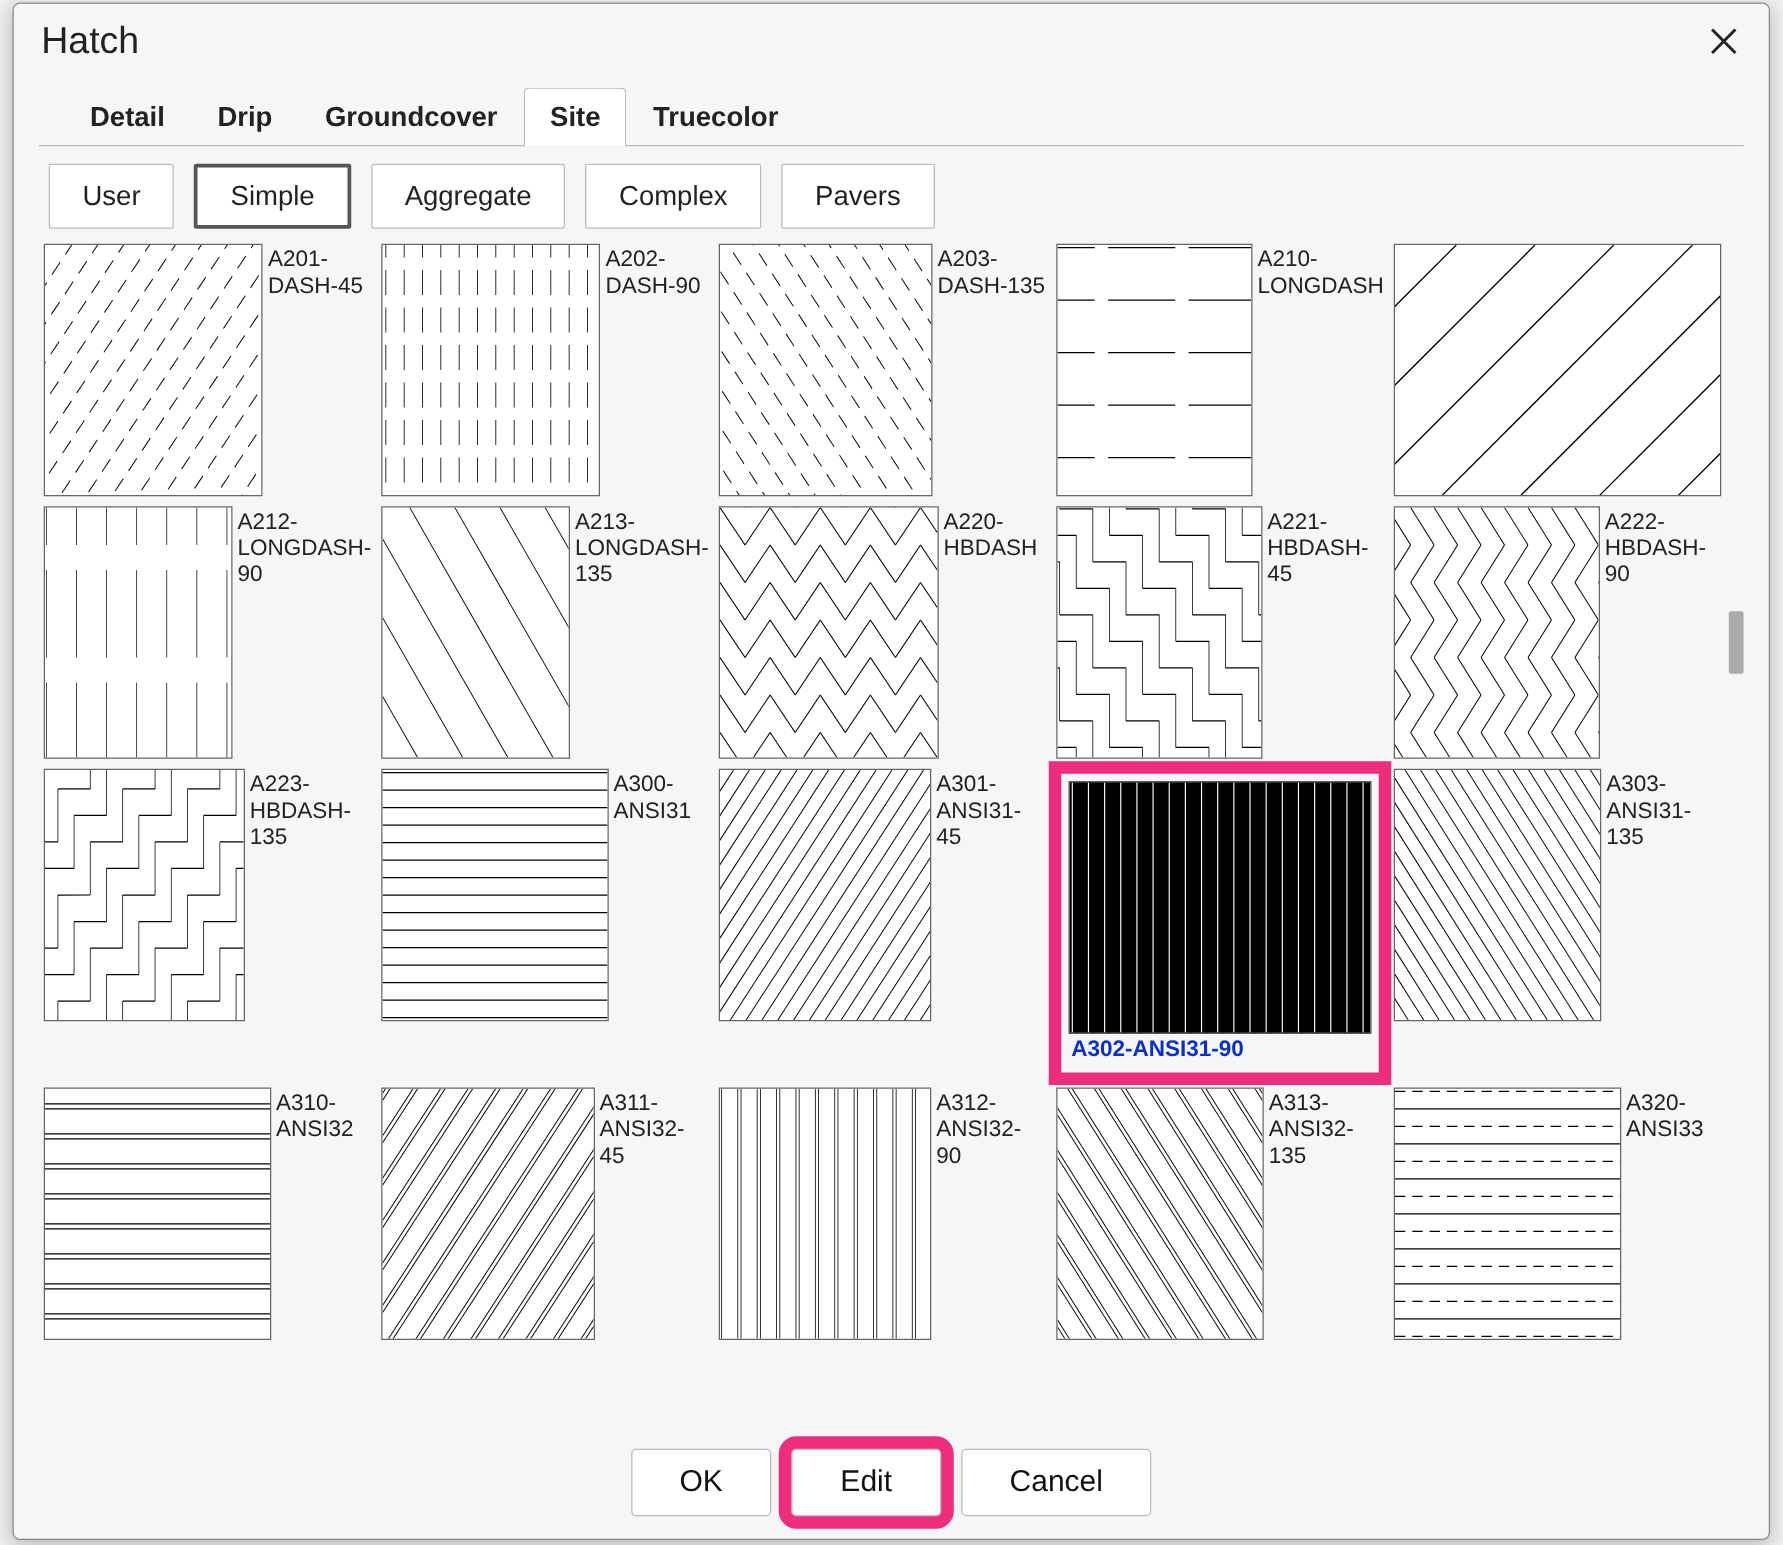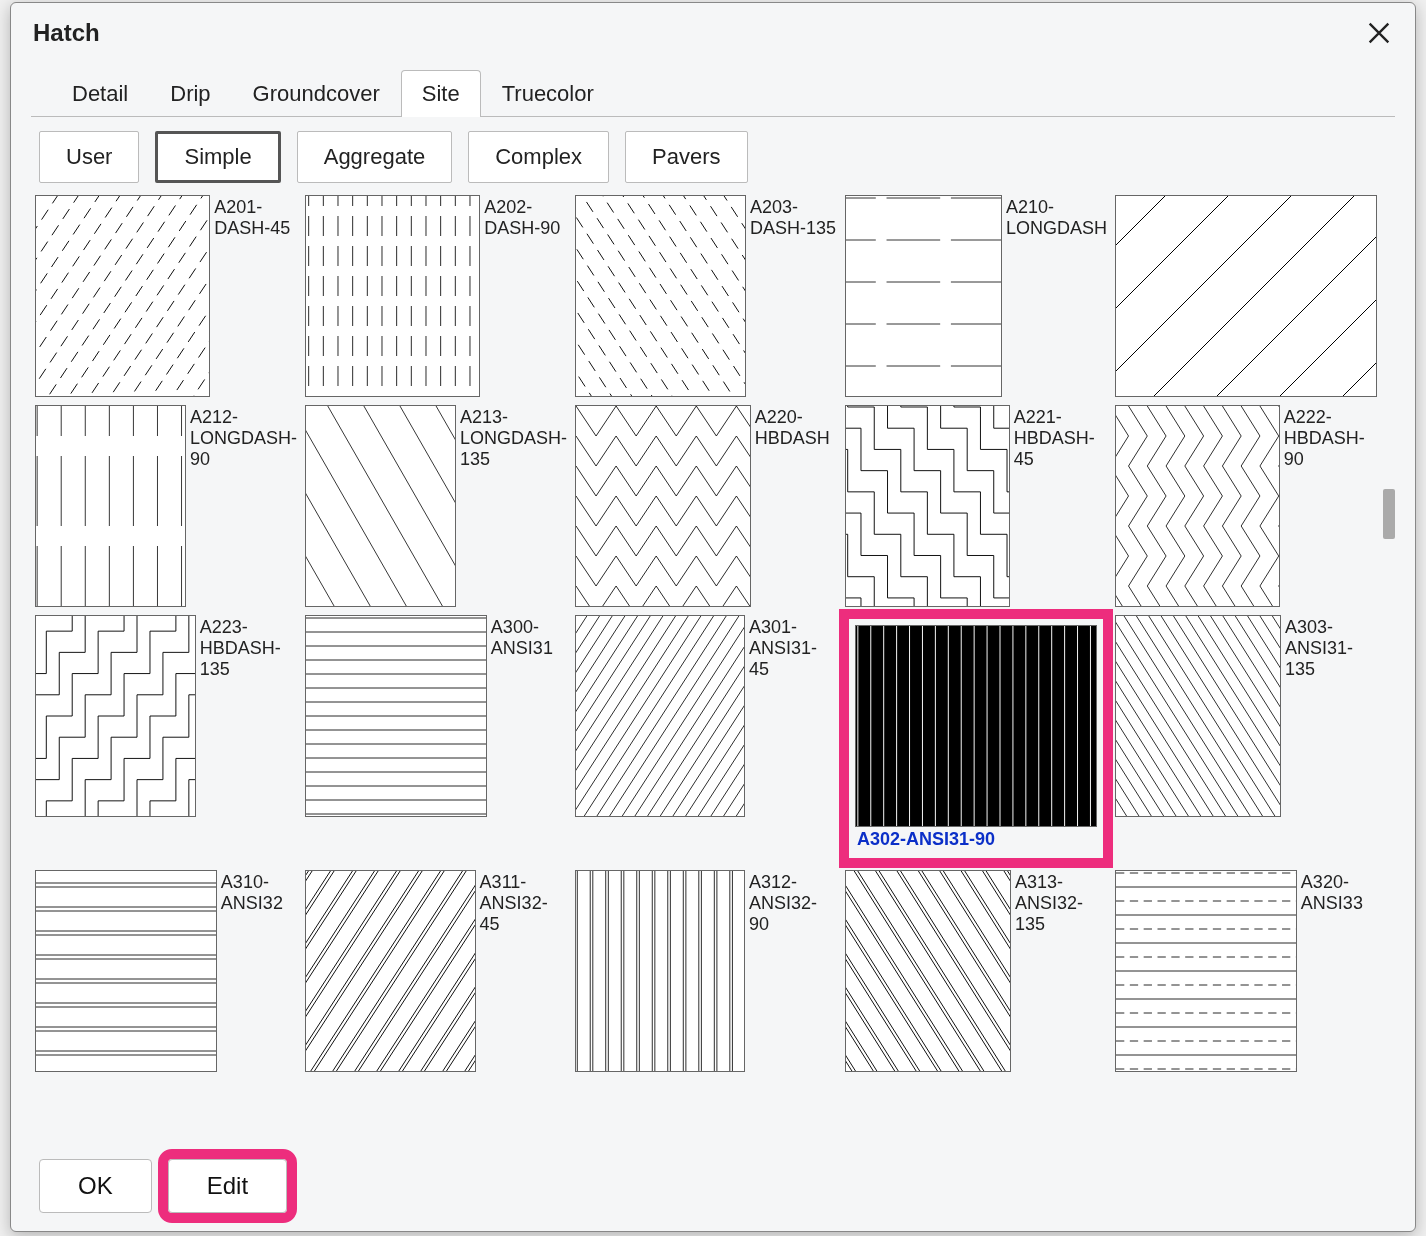--- a/index.html
+++ b/index.html
@@ -19,28 +19,29 @@
     background: #f5f6f7;
     border: 1px solid #888;
     border-radius: 6px;
     box-shadow: 0 4px 16px rgba(0,0,0,0.25);
     display: flex; flex-direction: column;
   }
   .titlebar {
     display:flex; align-items:center; justify-content:space-between;
     padding: 10px 16px 10px 22px;
   }
-  .titlebar .title { font-size: 24px; color:#222;font-weight:bold; }
+  .titlebar .title { font-size: 30px; color:#222; }
   .close-btn {
     width:40px; height:40px; display:flex; align-items:center; justify-content:center;
     font-size:34px; line-height:1; cursor:pointer; color:#222;
   }
   .tabstrip {
     display:flex; gap:0; padding: 6px 20px 0 20px; border-bottom: 1px solid #bbb;
     margin: 0 20px;
+    font-weight: bold;
   }
   .tab {
     font-size:22px; color:#222; padding:10px 20px 10px 20px; cursor:pointer;
     border:1px solid transparent; border-bottom:none; background:transparent;
     position:relative; top:1px;
   }
   .tab.active {
     background:#fff; border-color:#bbb; border-radius:4px 4px 0 0;
   }
   .subtabs {
@@ -70,21 +71,21 @@
   .swatch svg { width:100%; height:100%; display:block; }
   .cell-label { font-size:18px; color:#222; padding:2px 0 6px 2px; }
   .cell.selected .swatch-outer {
     border:10px solid #ed2d7d;
     padding: 6px 6px 2px 6px;
     margin:-6px;
   }
   .cell.selected .cell-label { color:#0b2fc8; font-weight:700; }
   .cell .swatch.inverted { background:#000; }
   .footer {
-    display:flex; justify-content:flex-start; gap:16px; padding: 14px 28px 18px 28px;
+    display:flex; justify-content:center; gap:16px; padding: 14px 28px 18px 28px;
   }
   .btn {
     font-size:24px; color:#111; background:#fff; border:1px solid #bbb; border-radius:4px;
     padding:12px 38px; cursor:pointer;
   }
   .btn.highlight-ring {
     outline:10px solid #ed2d7d;
   }
   .scrollbar {
     position:absolute; right:0; top:300px; width:12px; height:50px; background:#aaa; border-radius:2px;
@@ -2146,14 +2147,15 @@
           </div>
           <div class="cell-label">A320-ANSI33</div>
         </div>
       </div>
     <div class="scrollbar"></div>
   </div>
 
   <div class="footer">
     <button class="btn">OK</button>
     <button class="btn highlight-ring" id="edit-btn">Edit</button>
+    <button class="btn">Cancel</button>
   </div>
 </div>
 
 </body></html>

